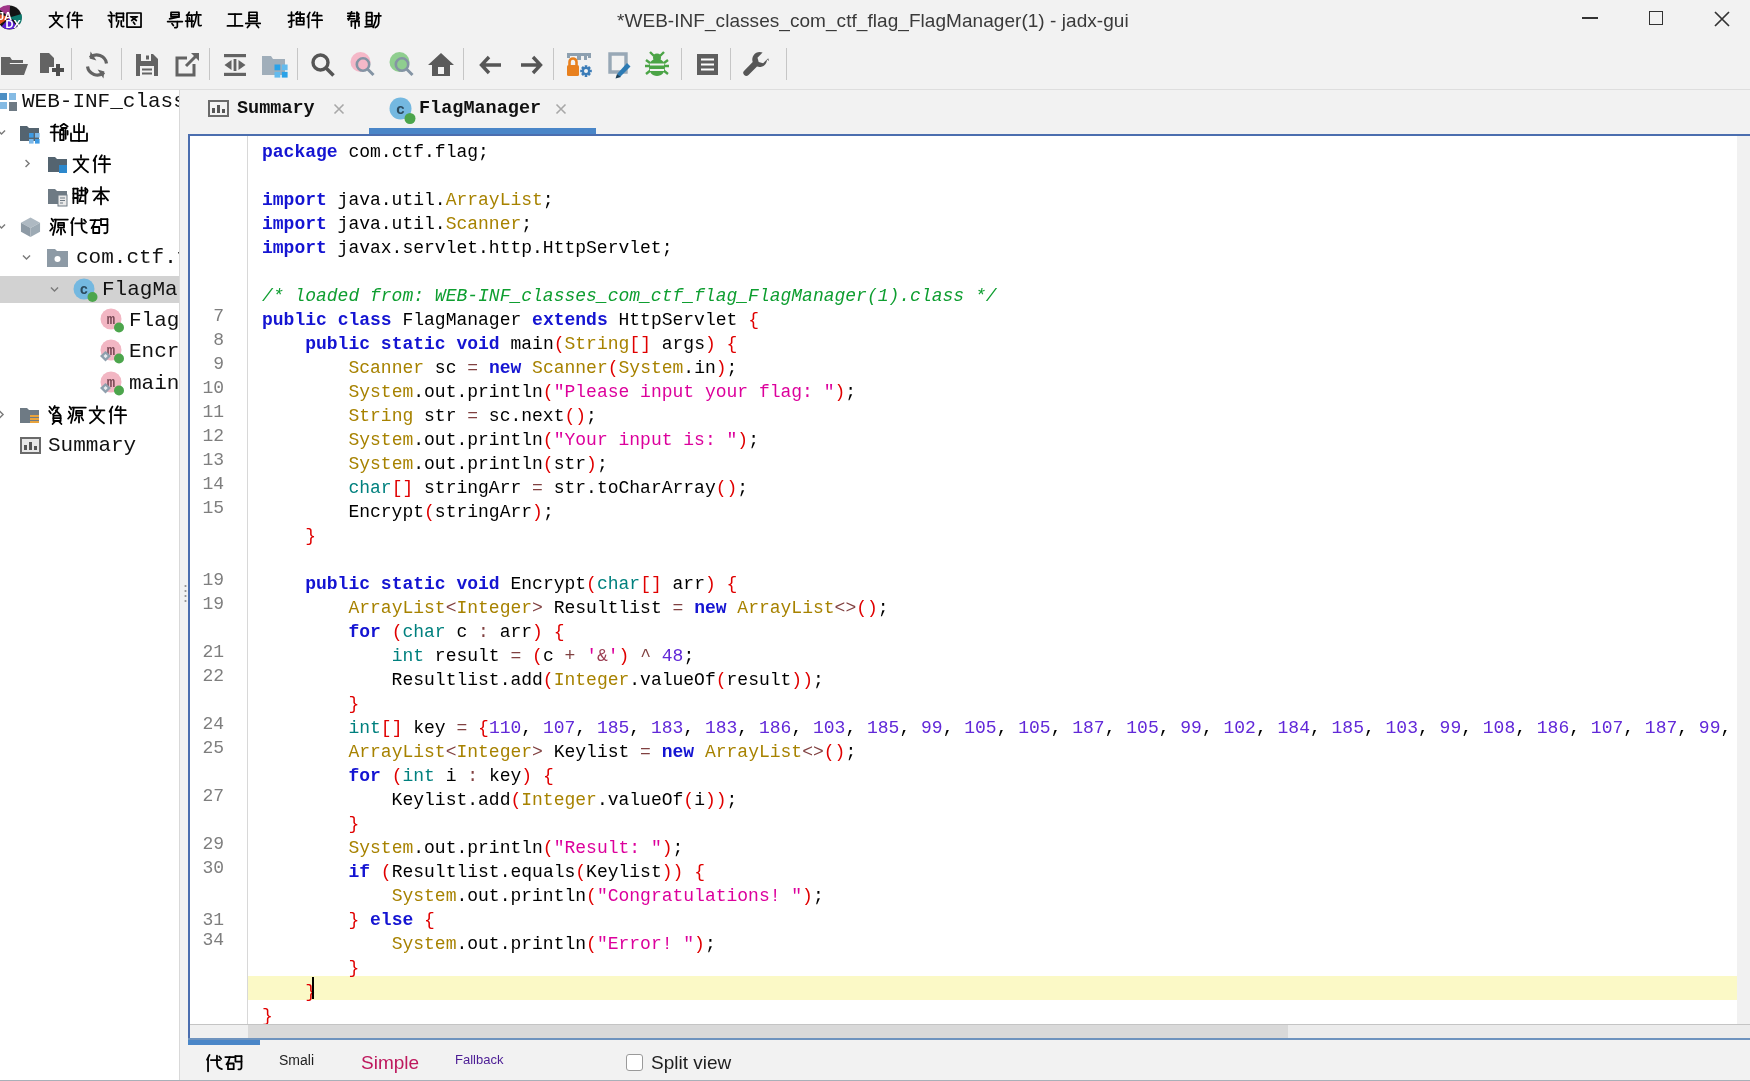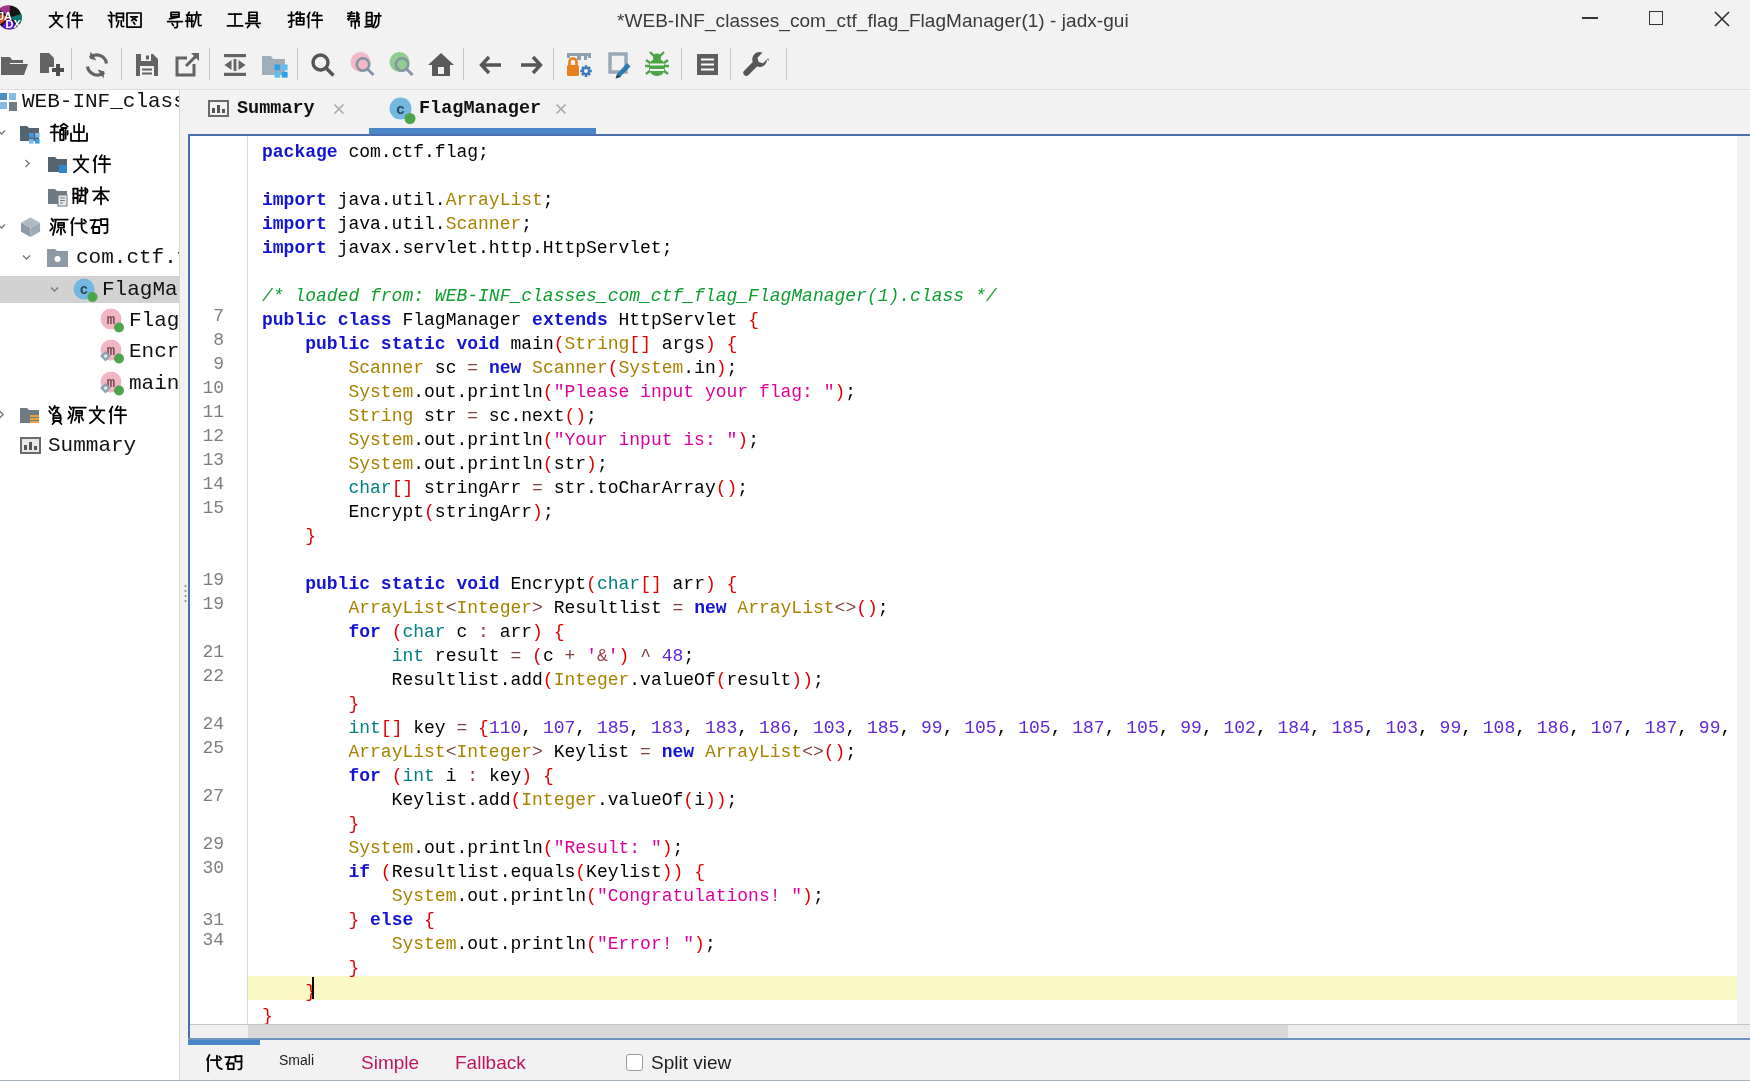--- a/index.html
+++ b/index.html
@@ -694,15 +694,15 @@
 <div style="position:absolute;left:205px;top:1054px;display:flex;gap:0px">
     <svg class="cg" width="19" height="19" viewBox="0 0 100 100">
       <use href="#cj-dai" stroke="#000" stroke-width="9.5"></use>
     </svg>
     <svg class="cg" width="19" height="19" viewBox="0 0 100 100">
       <use href="#cj-ma" stroke="#000" stroke-width="9.5"></use>
     </svg>
   </div>
 <div class="abs" style="left:279px;top:1052px;font-size:14px;color:#1e1e1e">Smali</div>
 <div class="abs" style="left:361px;top:1052px;font-size:19px;color:#be185d">Simple</div>
-<div class="abs" style="left:455px;top:1052px;font-size:19px;color:#be185d">Fallback</div>
+<div class="abs" style="left:455px;top:1052px;font-size:13px;color:#4c1d95">Fallback</div>
 <div class="abs" style="left:626px;top:1054px;width:17px;height:17px;background:#fff;border:1.5px solid #9a9a9a;border-radius:3px"></div>
 <div class="abs" style="left:651px;top:1052px;font-size:19px;color:#1e1e1e">Split view</div>
 <div class="abs" style="left:0;top:1079.5px;width:1750px;height:1.5px;background:#a8b0b8"></div>
 </body></html>

